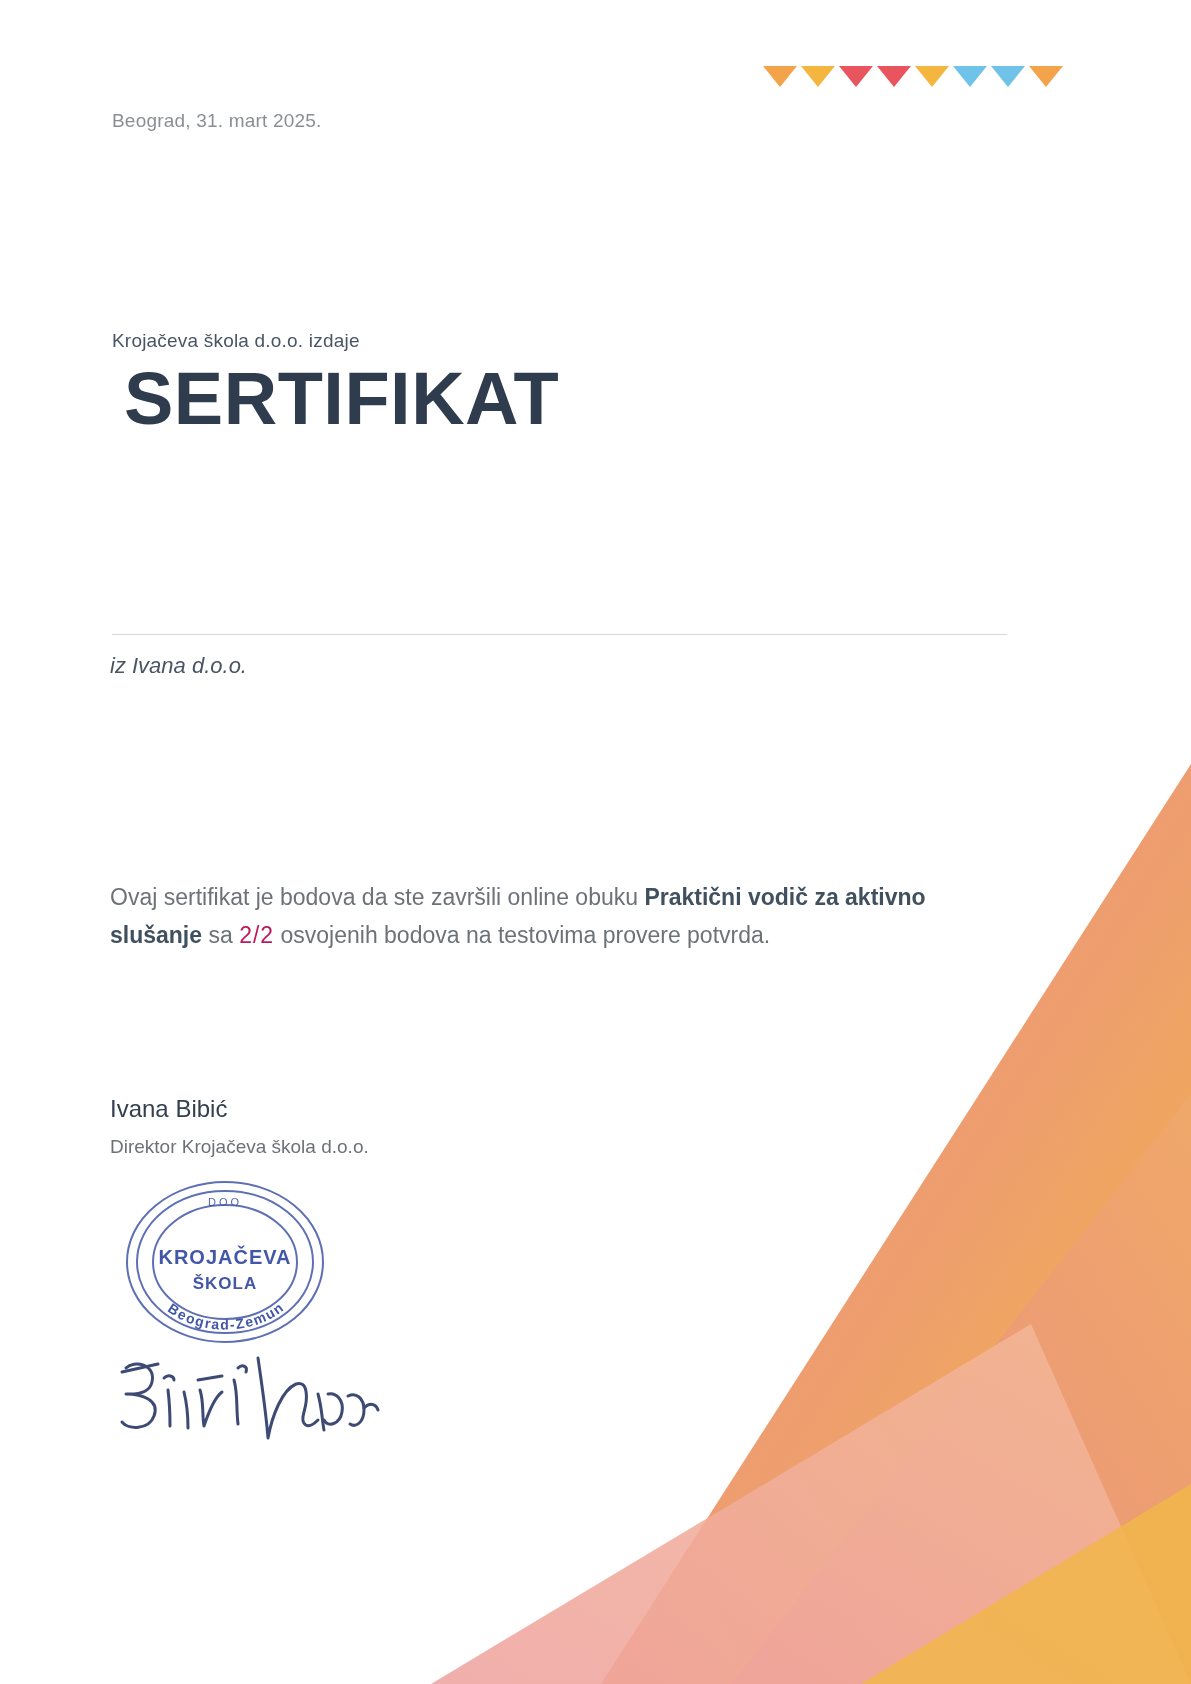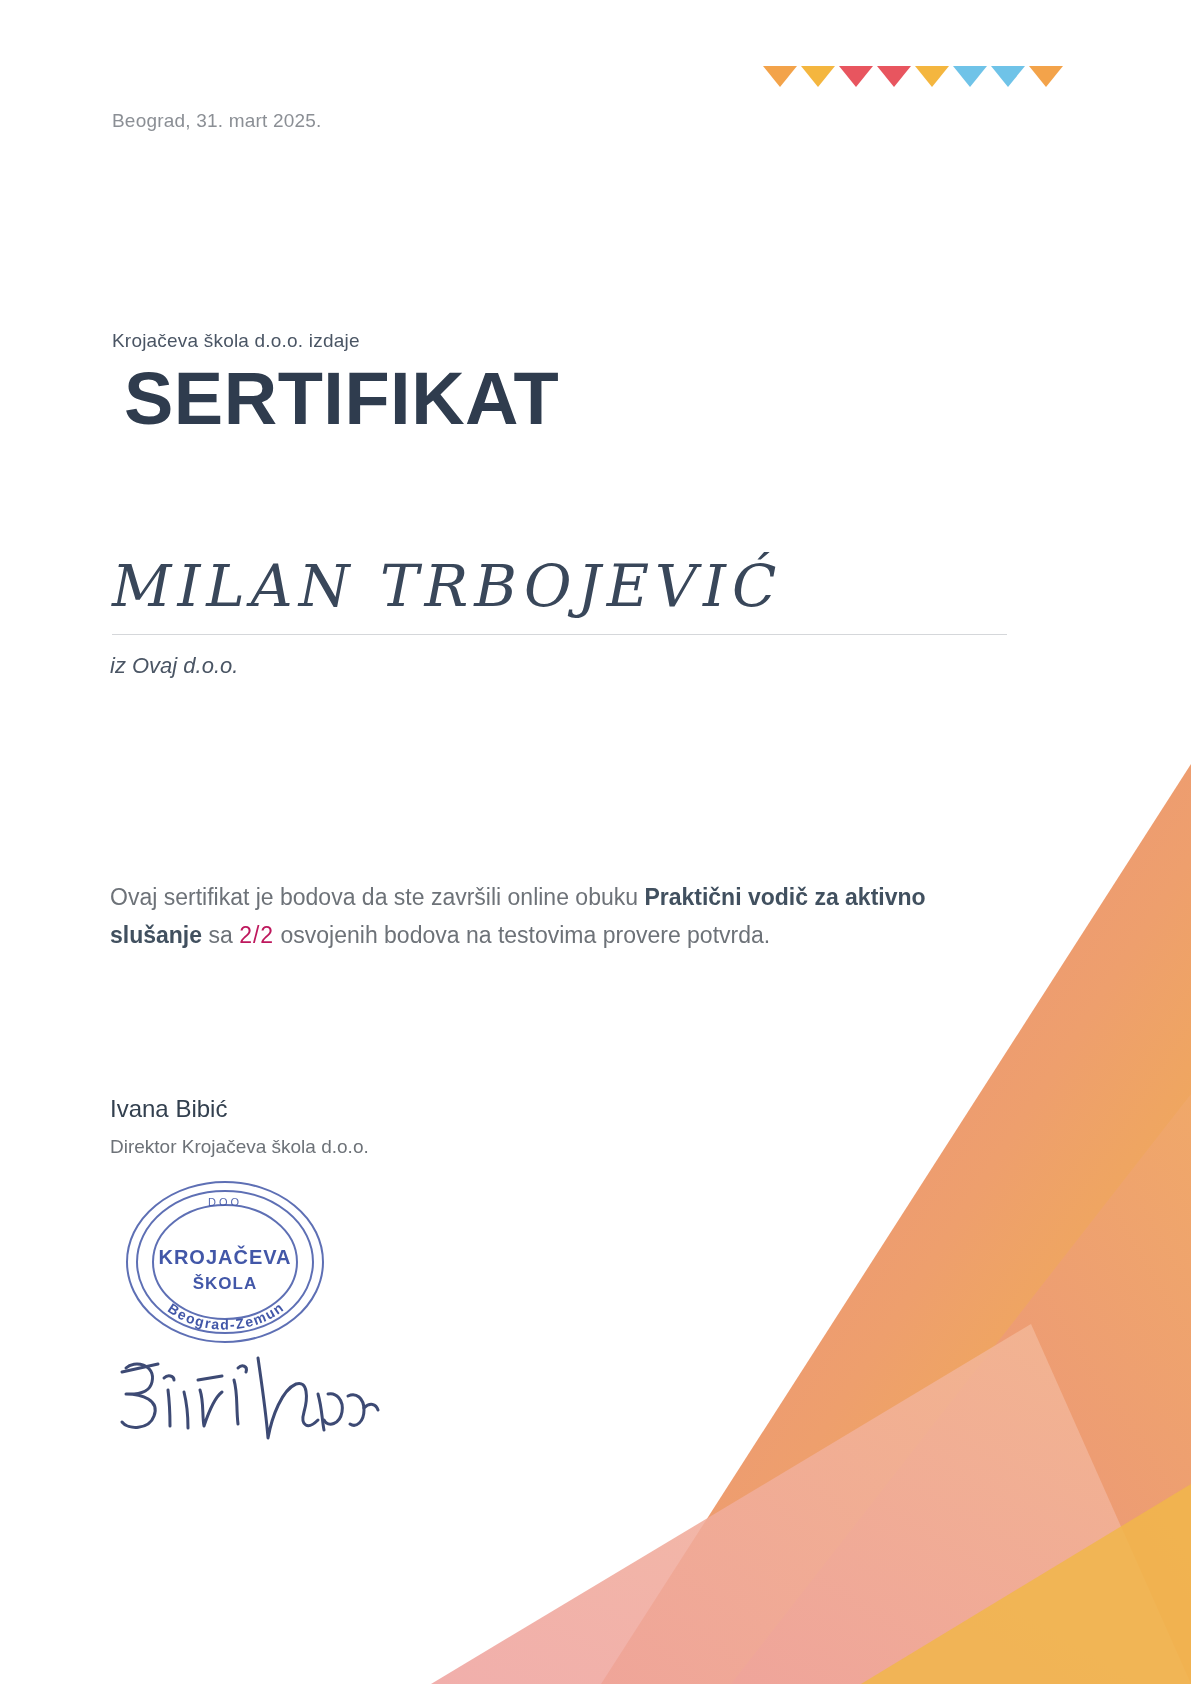--- a/index.html
+++ b/index.html
@@ -201,23 +201,22 @@
       <polygon points="152,0 186,0 169,21" fill="#f4b63f"></polygon>
       <polygon points="190,0 224,0 207,21" fill="#6fc3e8"></polygon>
       <polygon points="228,0 262,0 245,21" fill="#6fc3e8"></polygon>
       <polygon points="266,0 300,0 283,21" fill="#f3a34a"></polygon>
     </svg>
   </div>
 
   <div class="issuer">Krojačeva škola d.o.o. izdaje</div>
   <div class="cert-title">SERTIFIKAT</div>
 
-  <div class="recipient-name">MILAN TRBOJEVIĆ</div>
   <div class="recipient-rule"></div>
-  <div class="recipient-company">iz Ovaj d.o.o.</div>
+  <div class="recipient-company">iz Ivana d.o.o.</div>
 
   <div class="body-text">
     <span>Ovaj sertifikat je bodova da ste završili online obuku </span><b>Praktični vodič za aktivno slušanje</b><span> sa </span><span class="score">2/2</span><span> osvojenih bodova na testovima provere potvrda.</span>
   </div>
 
   <div class="sig-name">Ivana Bibić</div>
   <div class="sig-role">Direktor Krojačeva škola d.o.o.</div>
 
   <svg class="stamp" viewBox="0 0 210 172">
     <g fill="none" stroke="#4257a8" stroke-width="2" opacity="0.85">

